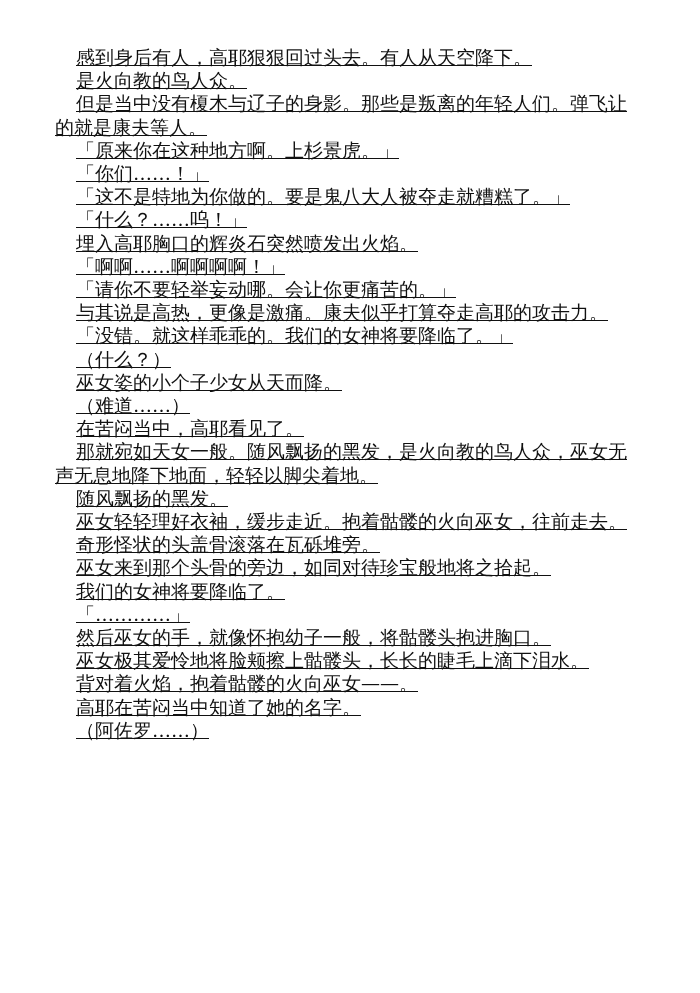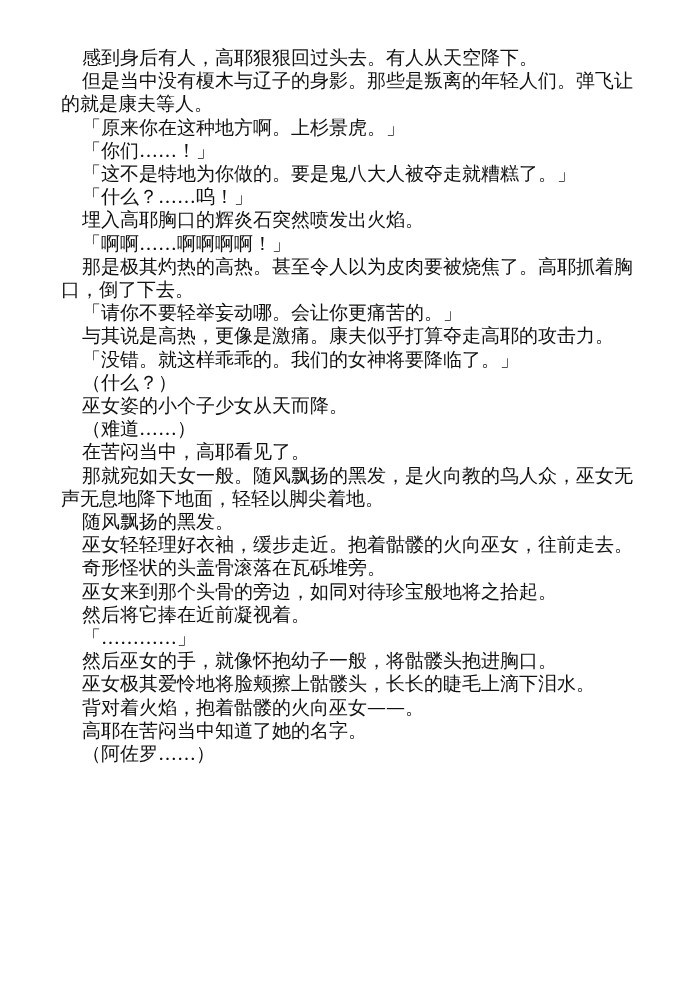--- a/index.html
+++ b/index.html
@@ -8,27 +8,28 @@
     background: #ffffff;
   }
   body {
     width: 700px;
     height: 993px;
     overflow: hidden;
     position: relative;
   }
   .page {
     position: absolute;
-    left: 61px;
+    left: 55px;
     top: 46px;
     width: 580px;
     font-family: "DejaVu Serif", "Liberation Serif", serif;
     font-size: 19px;
     line-height: 23.2px;
     color: #111111;
+    text-decoration: underline;
   }
   .para {
     margin: 0;
     text-indent: 21px;
     word-break: break-all;
     white-space: normal;
   }
   .poem {
     margin-top: 23px;
     padding-left: 59px;
@@ -36,41 +37,41 @@
   .poem-line {
     margin: 0;
     line-height: 22px;
   }
 </style>
 </head>
 <body>
 
 <div class="page">
   <p class="para">感到身后有人，高耶狠狠回过头去。有人从天空降下。</p>
+  <p class="para">是火向教的鸟人众。</p>
   <p class="para">但是当中没有榎木与辽子的身影。那些是叛离的年轻人们。弹飞让的就是康夫等人。</p>
   <p class="para">「原来你在这种地方啊。上杉景虎。」</p>
   <p class="para">「你们……！」</p>
   <p class="para">「这不是特地为你做的。要是鬼八大人被夺走就糟糕了。」</p>
   <p class="para">「什么？……呜！」</p>
   <p class="para">埋入高耶胸口的辉炎石突然喷发出火焰。</p>
   <p class="para">「啊啊……啊啊啊啊！」</p>
-  <p class="para">那是极其灼热的高热。甚至令人以为皮肉要被烧焦了。高耶抓着胸口，倒了下去。</p>
   <p class="para">「请你不要轻举妄动哪。会让你更痛苦的。」</p>
   <p class="para">与其说是高热，更像是激痛。康夫似乎打算夺走高耶的攻击力。</p>
   <p class="para">「没错。就这样乖乖的。我们的女神将要降临了。」</p>
   <p class="para">（什么？）</p>
   <p class="para">巫女姿的小个子少女从天而降。</p>
   <p class="para">（难道……）</p>
   <p class="para">在苦闷当中，高耶看见了。</p>
   <p class="para">那就宛如天女一般。随风飘扬的黑发，是火向教的鸟人众，巫女无声无息地降下地面，轻轻以脚尖着地。</p>
   <p class="para">随风飘扬的黑发。</p>
   <p class="para">巫女轻轻理好衣袖，缓步走近。抱着骷髅的火向巫女，往前走去。</p>
   <p class="para">奇形怪状的头盖骨滚落在瓦砾堆旁。</p>
   <p class="para">巫女来到那个头骨的旁边，如同对待珍宝般地将之拾起。</p>
-  <p class="para">然后将它捧在近前凝视着。</p>
+  <p class="para">我们的女神将要降临了。</p>
   <p class="para">「…………」</p>
   <p class="para">然后巫女的手，就像怀抱幼子一般，将骷髅头抱进胸口。</p>
   <p class="para">巫女极其爱怜地将脸颊擦上骷髅头，长长的睫毛上滴下泪水。</p>
   <p class="para">背对着火焰，抱着骷髅的火向巫女——。</p>
   <p class="para">高耶在苦闷当中知道了她的名字。</p>
   <p class="para">（阿佐罗……）</p>
 
 </div>
 
 </body></html>

